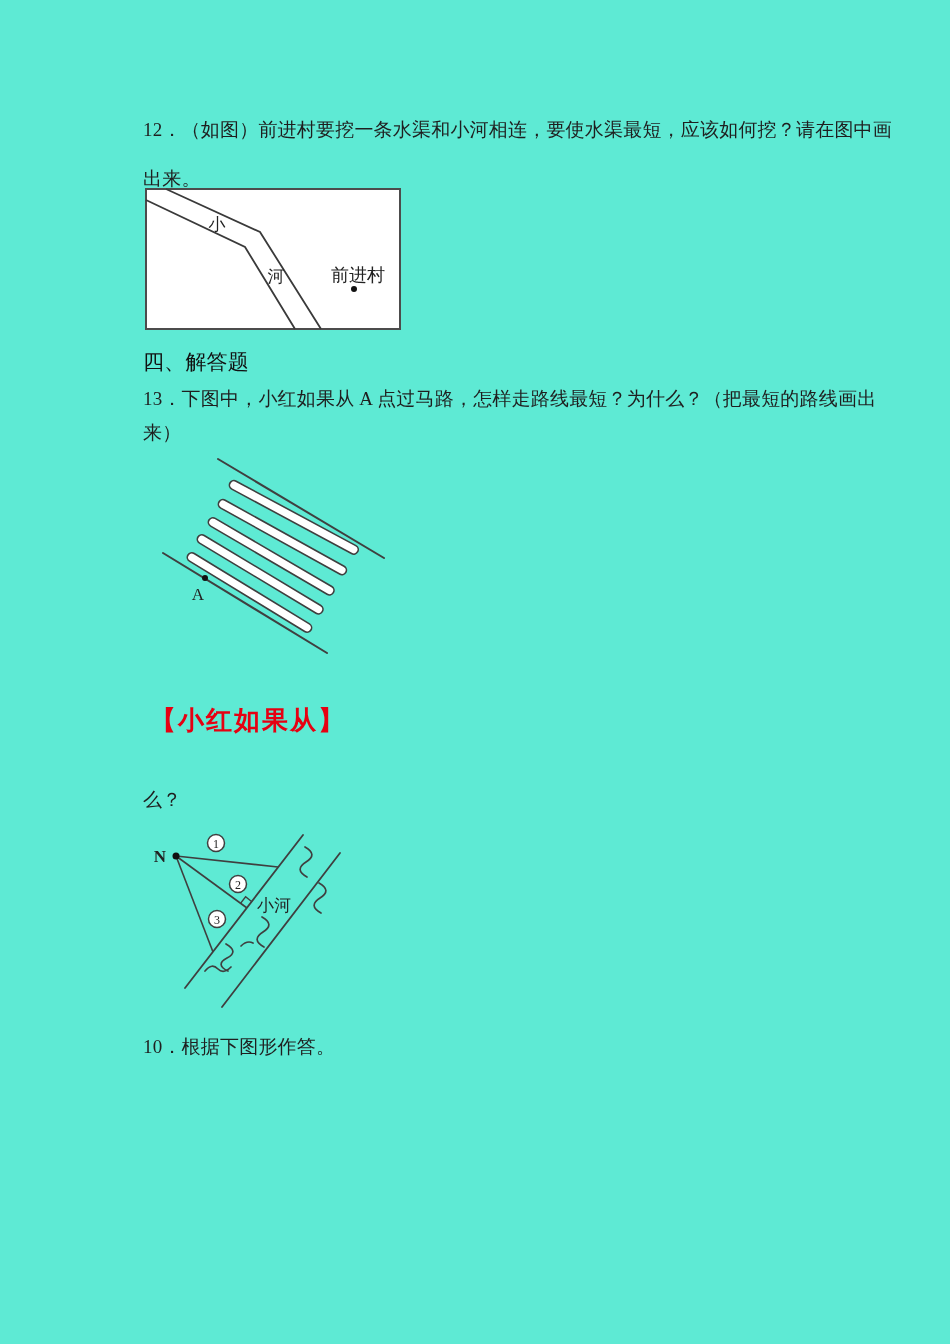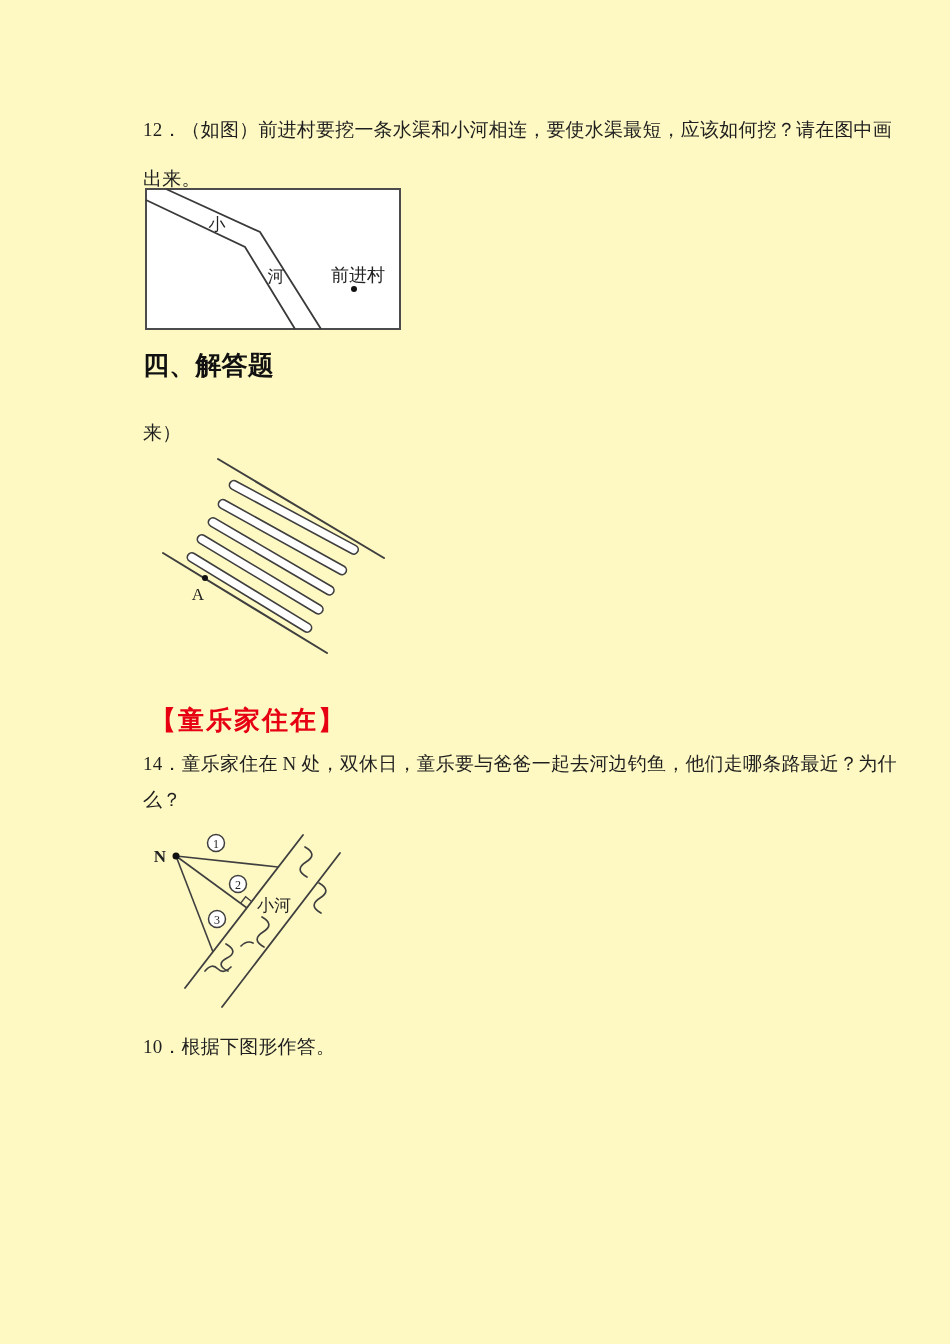--- a/index.html
+++ b/index.html
@@ -1,35 +1,35 @@
 <!DOCTYPE html>
 <html><head>
 <meta charset="utf-8">
 <style>
   html,body{margin:0;padding:0;background:#ffffff;}
   .page{
     position:relative;
     width:950px;height:1344px;
-    background:#fef9c3;
+    background:#5eead4;
     font-family:"Liberation Serif","DejaVu Serif",serif;
     color:#1f1f1f;
     overflow:hidden;
   }
   .tline{
     position:absolute;
     left:143px;
     font-size:19px;
     white-space:nowrap;
     color:#1f1f1f;
     letter-spacing:0.2px;
   }
   .sect{
     font-family:"Liberation Sans","DejaVu Sans",sans-serif;
-    font-weight:700;
-    font-size:26px;
+    font-weight:400;
+    font-size:21px;
     color:#111111;
   }
   .redhead{
     font-family:"Liberation Sans","DejaVu Sans",sans-serif;
     font-weight:700;
     font-size:26px;
     color:#e60012;
     left:150px;
     letter-spacing:2px;
   }
@@ -49,20 +49,21 @@
     <path d="M21,1 L115,44 L176,141" fill="none" stroke="#3a3a3a" stroke-width="1.8"></path>
     <path d="M1,12 L100,59 L150,141" fill="none" stroke="#3a3a3a" stroke-width="1.8"></path>
     <text x="72" y="42" text-anchor="middle" font-size="17">小</text>
     <text x="131" y="94" text-anchor="middle" font-size="17">河</text>
     <text x="213" y="93" text-anchor="middle" font-size="18">前进村</text>
     <circle cx="209" cy="101" r="3" fill="#111111"></circle>
   </svg>
 
   <div class="tline sect" style="top:348px">四、解答题</div>
 
+  <div class="tline" style="top:386px">13．下图中，小红如果从 A 点过马路，怎样走路线最短？为什么？（把最短的路线画出</div>
   <div class="tline" style="top:420px">来）</div>
 
   <svg class="fig" style="left:155px;top:450px" width="245" height="215" viewBox="0 0 245 215">
     <line x1="63" y1="9" x2="229" y2="108" stroke="#3f3f3f" stroke-width="2" stroke-linecap="round"></line>
     <line x1="8" y1="103" x2="172" y2="203" stroke="#3f3f3f" stroke-width="2" stroke-linecap="round"></line>
     <g transform="translate(75,33) rotate(28.3)">
       <rect x="0" y="-4.5" width="145" height="9" rx="4.5" fill="#ffffff" stroke="#3f3f3f" stroke-width="1.6"></rect>
     </g>
     <g transform="translate(64,52) rotate(29)">
       <rect x="0" y="-4.5" width="145" height="9" rx="4.5" fill="#ffffff" stroke="#3f3f3f" stroke-width="1.6"></rect>
@@ -73,23 +74,22 @@
     <g transform="translate(43,87) rotate(31)">
       <rect x="0" y="-4.5" width="145" height="9" rx="4.5" fill="#ffffff" stroke="#3f3f3f" stroke-width="1.6"></rect>
     </g>
     <g transform="translate(33,105) rotate(31.4)">
       <rect x="0" y="-4.5" width="144" height="9" rx="4.5" fill="#ffffff" stroke="#3f3f3f" stroke-width="1.6"></rect>
     </g>
     <circle cx="50" cy="128" r="3" fill="#111111"></circle>
     <text x="43" y="150" text-anchor="middle" font-size="17">A</text>
   </svg>
 
-  <div class="tline redhead" style="top:703px">【童乐家住在】</div>
+  <div class="tline redhead" style="top:703px">【小红如果从】</div>
 
-  <div class="tline" style="top:751px">14．童乐家住在 N 处，双休日，童乐要与爸爸一起去河边钓鱼，他们走哪条路最近？为什</div>
   <div class="tline" style="top:787px">么？</div>
 
   <svg class="fig" style="left:145px;top:820px" width="235" height="196" viewBox="0 0 235 196">
     <line x1="158" y1="15" x2="40" y2="168" stroke="#3f3f3f" stroke-width="1.8" stroke-linecap="round"></line>
     <line x1="195" y1="33" x2="77" y2="187" stroke="#3f3f3f" stroke-width="1.8" stroke-linecap="round"></line>
     <line x1="31" y1="36" x2="133" y2="47" stroke="#3f3f3f" stroke-width="1.6"></line>
     <line x1="31" y1="36" x2="102" y2="88" stroke="#3f3f3f" stroke-width="1.6"></line>
     <line x1="31" y1="36" x2="68" y2="132" stroke="#3f3f3f" stroke-width="1.6"></line>
     <polyline points="106.9,81.7 100.6,76.8 95.7,83.1" fill="none" stroke="#3f3f3f" stroke-width="1.4"></polyline>
     <circle cx="31" cy="36" r="3.5" fill="#111111"></circle>

